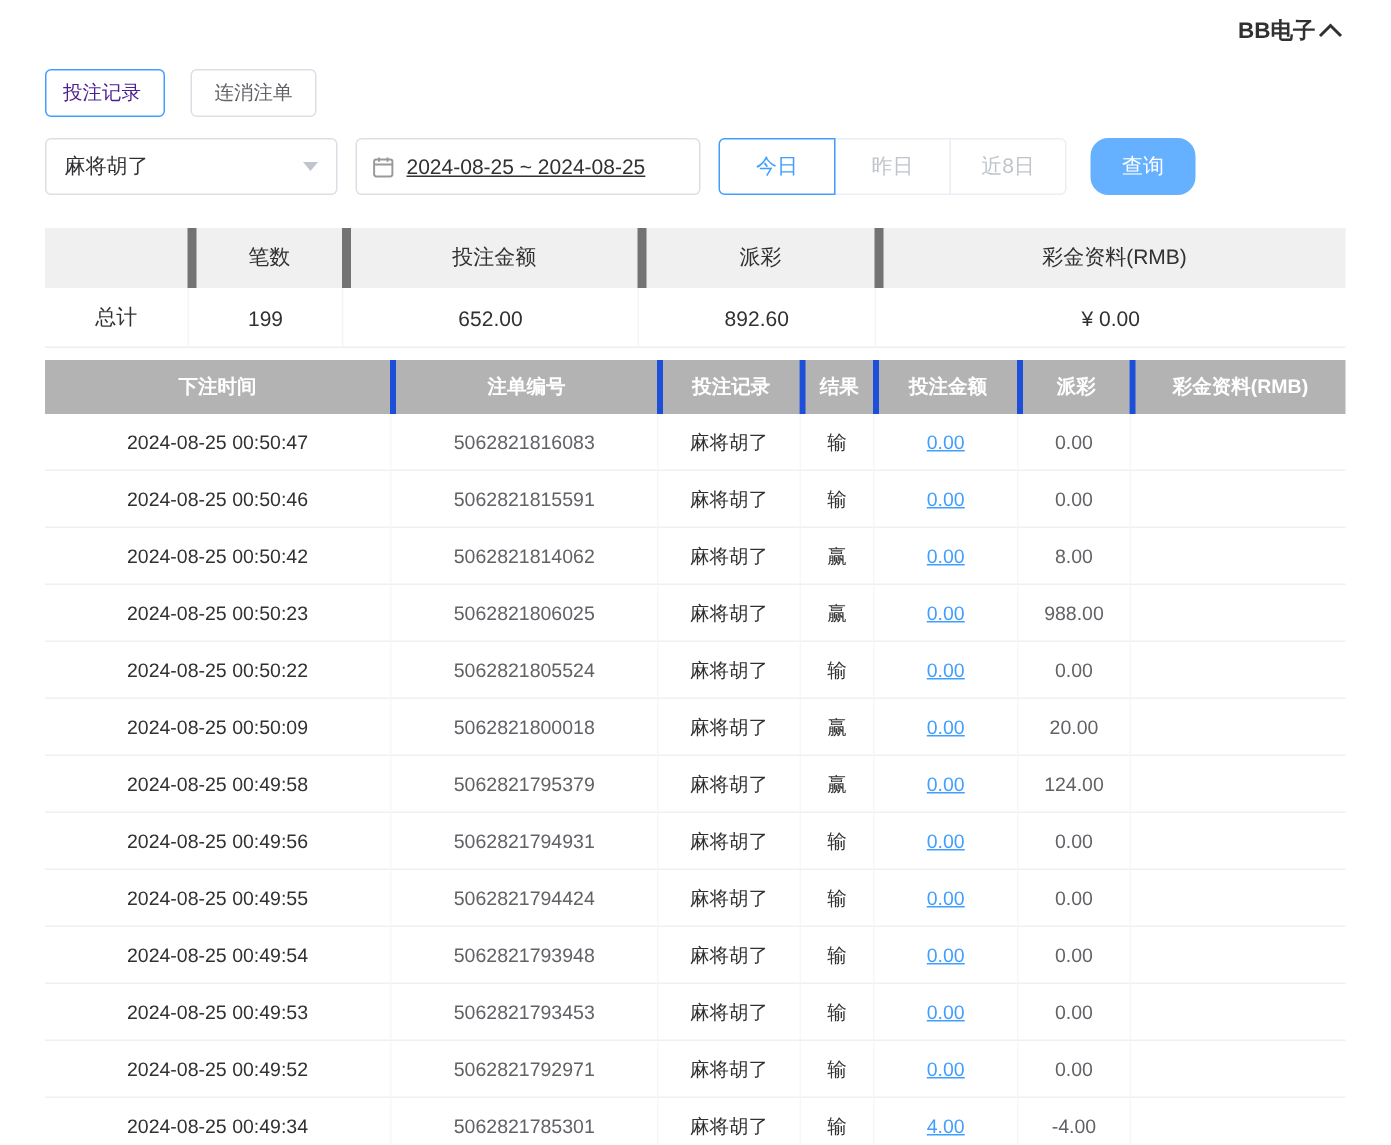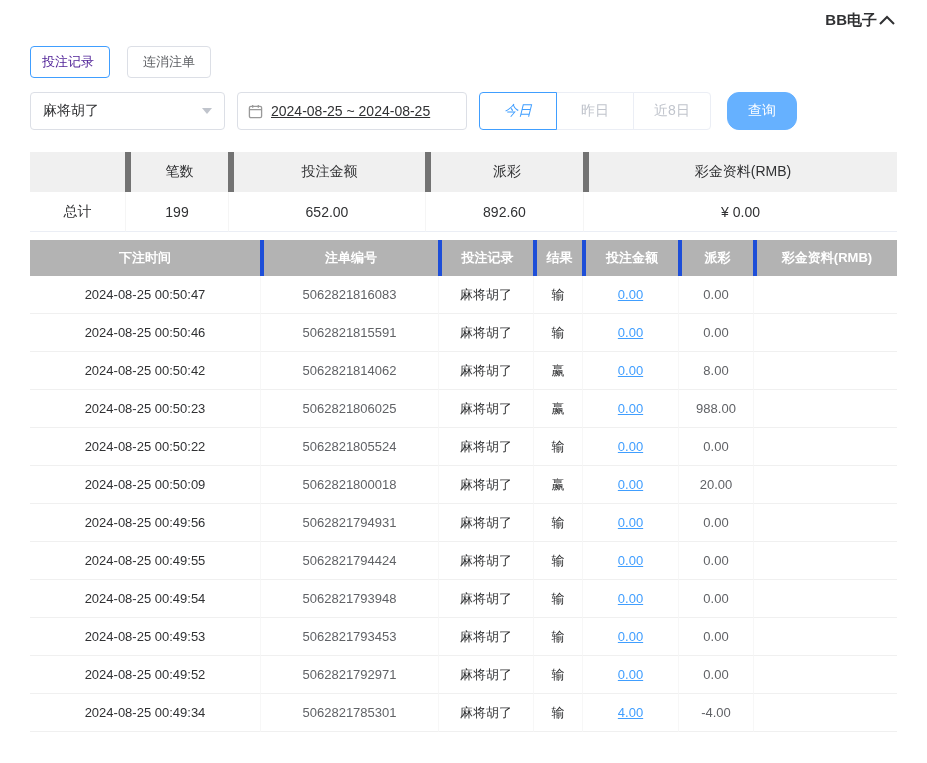--- a/index.html
+++ b/index.html
@@ -26,21 +26,21 @@
   .caret-down { width:0; height:0; border-left:5px solid transparent; border-right:5px solid transparent;
     border-top:6px solid #c0c4cc; }
   .date-box { margin-left:12px; width:230px; height:38px; border:1px solid #dcdfe6; border-radius:4px;
     display:flex; align-items:center; gap:8px; padding:0 10px; font-size:14px; color:#303133;
     cursor:pointer; background:#fff;text-decoration:underline; }
   .btn-group { margin-left:12px; display:flex; }
   .btn-group button { width:78px; height:38px; border:1px solid #ebeef5; background:#fff;
     color:#c0c4cc; font-size:14px; cursor:pointer; margin-left:-1px; }
   .btn-group button:first-child { margin-left:0; border-radius:4px 0 0 4px; }
   .btn-group button:last-child { border-radius:0 4px 4px 0; }
-  .btn-group button.active { border-color:#409eff; color:#409eff; position:relative; z-index:1;font-style:italic; }
+  .btn-group button.active { border-color:#409eff; color:#409eff; position:relative; z-index:1; }
   .search-btn { margin-left:16px; width:70px; height:38px; background:#66b1ff; border:1px solid #66b1ff;
     border-radius:12px; color:#fff; font-size:14px; cursor:pointer; }
 
   
   table { width:100%; border-collapse:separate; border-spacing:0; table-layout:fixed; }
   .summary-table { margin-top:22px; font-size:14px; }
   .summary-table th { background:#f0f0f0; height:40px; font-weight:normal; color:#303133;
     border-left:6px solid #737373; text-align:center; }
   .summary-table th:first-child { border-left:none; }
   .summary-table td { height:40px; text-align:center; color:#303133;
@@ -198,20 +198,29 @@
         <tr>
     <td>2024-08-25 00:50:09</td>
     <td>5062821800018</td>
     <td class="game-cell">麻将胡了</td>
     <td class="result-cell">赢</td>
     <td><a class="bet-link">0.00</a></td>
     <td>20.00</td>
     <td></td>
   </tr>
         <tr>
+    <td>2024-08-25 00:49:58</td>
+    <td>5062821795379</td>
+    <td class="game-cell">麻将胡了</td>
+    <td class="result-cell">赢</td>
+    <td><a class="bet-link">0.00</a></td>
+    <td>124.00</td>
+    <td></td>
+  </tr>
+        <tr>
     <td>2024-08-25 00:49:56</td>
     <td>5062821794931</td>
     <td class="game-cell">麻将胡了</td>
     <td class="result-cell">输</td>
     <td><a class="bet-link">0.00</a></td>
     <td>0.00</td>
     <td></td>
   </tr>
         <tr>
     <td>2024-08-25 00:49:55</td>

